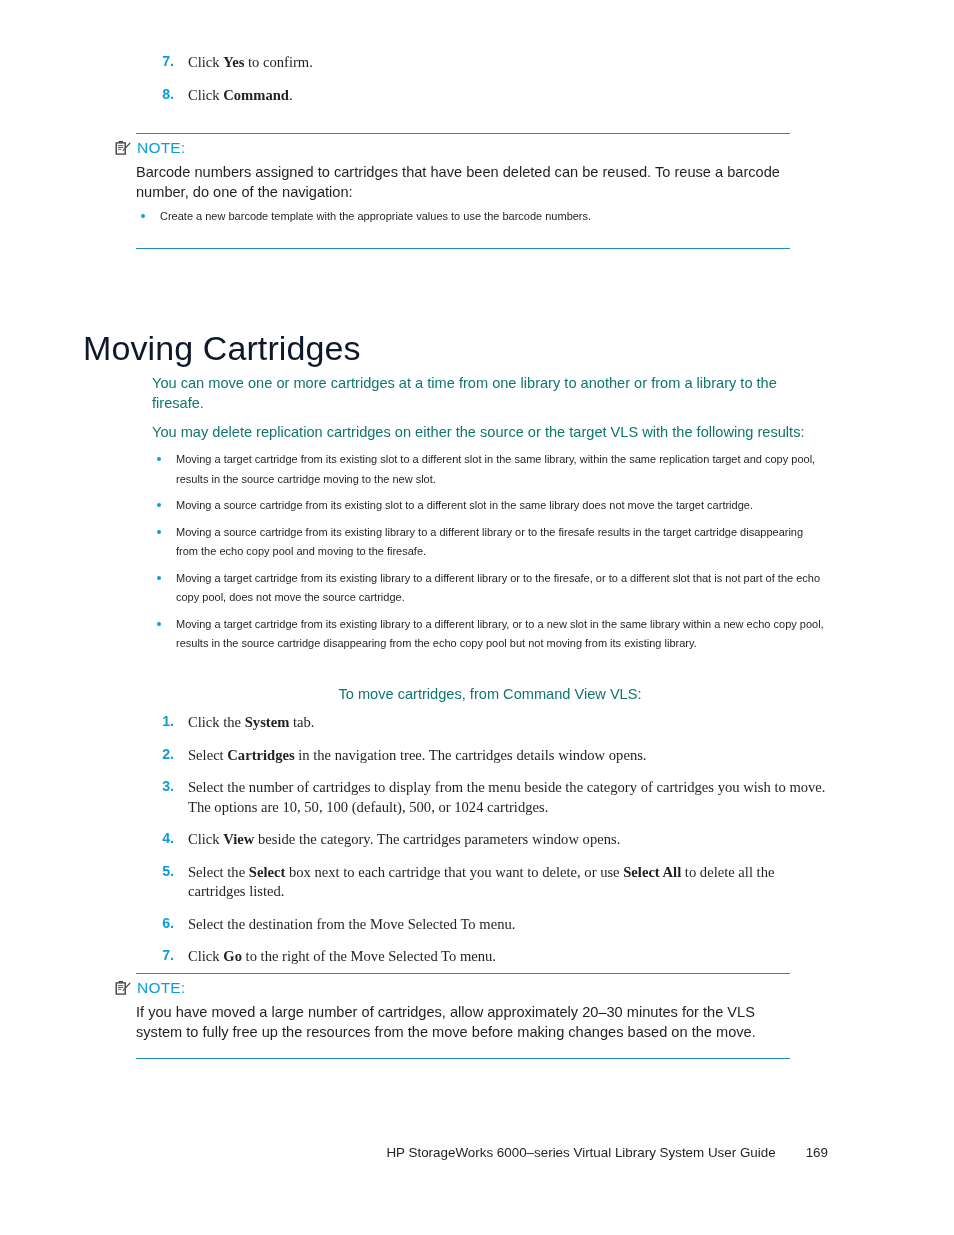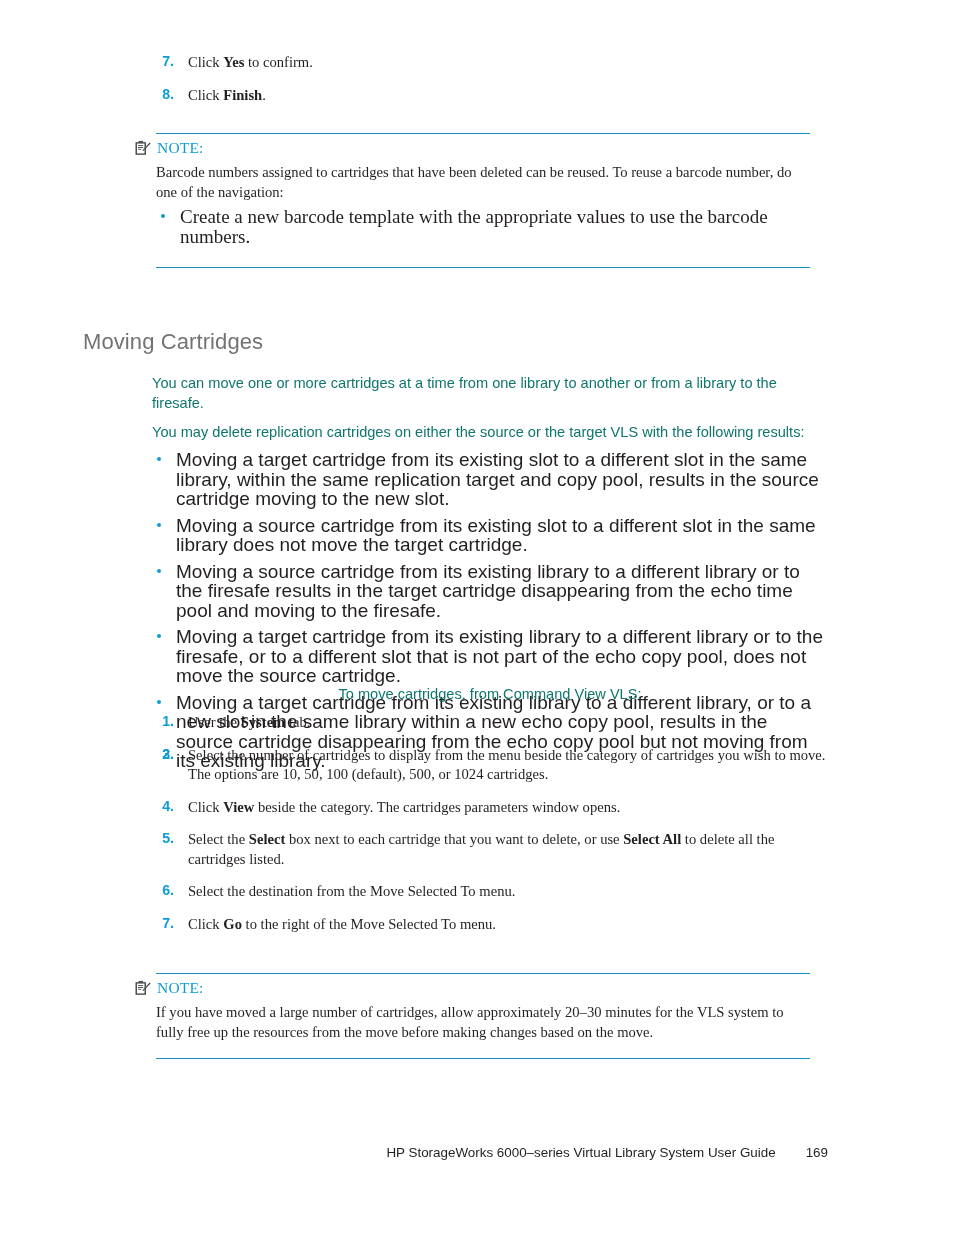--- a/index.html
+++ b/index.html
@@ -70,32 +70,31 @@
     content: "";
     position: absolute;
     left: 5px;
     top: 7px;
     width: 4px;
     height: 4px;
     background: #0b9dd7;
     border-radius: 50%;
   }
   .bullet .txt {
-    font-size: 19px;
+    font-size: 11px;
     line-height: 19.5px;
     color: #231f20;
     display: block;
   }
 
   
   .note {
     position: absolute;
-    left: 134px;
-    width: 676px;
-    font-family: Liberation Serif, serif;
+    left: 114px;
+    width: 676px;
   }
   .note .rule {
     height: 0;
     border-top: 1.6px solid #1b8ec1;
     margin-left: 22px;
   }
   .note .note-head {
     display: flex;
     align-items: center;
     gap: 6px;
@@ -124,22 +123,22 @@
     font-size: 14.6px;
     line-height: 19.5px;
     color: #231f20;
   }
   .note .note-body .bullets { margin-top: 5px; }
 
   
   .h1 {
     position: absolute;
     left: 83px;
-    color: #737373;
-    font-size: 22px;
+    color: #0f172a;
+    font-size: 34px;
     font-weight: normal;
     letter-spacing: .1px;
     margin: 0;
   }
 
   
   .para {
     position: absolute;
     left: 152px;
     width: 676px;
@@ -166,21 +165,21 @@
 
 <div class="page">
 
   <div class="steps" style="top:53px;">
     <div class="step">
       <span class="num">7.</span>
       <span class="txt"><span>Click </span><b>Yes</b><span> to confirm.</span></span>
     </div>
     <div class="step">
       <span class="num">8.</span>
-      <span class="txt"><span>Click </span><b>Finish</b><span>.</span></span>
+      <span class="txt"><span>Click </span><b>Command</b><span>.</span></span>
     </div>
   </div>
 
   <div class="note" style="top:133px;">
     <div class="rule"></div>
     <div class="note-head">
       <span class="note-icon">
         <svg width="17" height="17" viewBox="0 0 17 17" aria-hidden="true">
           <rect x="1.5" y="2.2" width="10.5" height="12.6" fill="#4d4d4d"></rect>
           <rect x="3.0" y="3.6" width="7.5" height="9.8" fill="#ffffff"></rect>
@@ -211,39 +210,40 @@
   <div class="para" style="top:423px;">You may delete replication cartridges on either the source or the target VLS with the following results:</div>
 
   <ul class="bullets" style="position:absolute; left:152px; top:450px; width:676px;">
     <li class="bullet">
       <span class="txt">Moving a target cartridge from its existing slot to a different slot in the same library, within the same replication target and copy pool, results in the source cartridge moving to the new slot.</span>
     </li>
     <li class="bullet">
       <span class="txt">Moving a source cartridge from its existing slot to a different slot in the same library does not move the target cartridge.</span>
     </li>
     <li class="bullet">
-      <span class="txt">Moving a source cartridge from its existing library to a different library or to the firesafe results in the target cartridge disappearing from the echo time pool and moving to the firesafe.</span>
+      <span class="txt">Moving a source cartridge from its existing library to a different library or to the firesafe results in the target cartridge disappearing from the echo copy pool and moving to the firesafe.</span>
     </li>
     <li class="bullet">
       <span class="txt">Moving a target cartridge from its existing library to a different library or to the firesafe, or to a different slot that is not part of the echo copy pool, does not move the source cartridge.</span>
     </li>
     <li class="bullet">
       <span class="txt">Moving a target cartridge from its existing library to a different library, or to a new slot in the same library within a new echo copy pool, results in the source cartridge disappearing from the echo copy pool but not moving from its existing library.</span>
     </li>
   </ul>
 
   <div class="para" style="top:685px;text-align:center;">To move cartridges, from Command View VLS:</div>
 
   <div class="steps" style="top:713px;">
     <div class="step">
       <span class="num">1.</span>
-      <span class="txt"><span>User the </span><b>System</b><span> tab.</span></span>
+      <span class="txt"><span>Click the </span><b>System</b><span> tab.</span></span>
     </div>
     <div class="step">
       <span class="num">2.</span>
+      <span class="txt"><span>Select </span><b>Cartridges</b><span> in the navigation tree. The cartridges details window opens.</span></span>
     </div>
     <div class="step">
       <span class="num">3.</span>
       <span class="txt"><span>Select the number of cartridges to display from the menu beside the category of cartridges you wish to move. The options are 10, 50, 100 (default), 500, or 1024 cartridges.</span></span>
     </div>
     <div class="step">
       <span class="num">4.</span>
       <span class="txt"><span>Click </span><b>View</b><span> beside the category. The cartridges parameters window opens.</span></span>
     </div>
     <div class="step">

